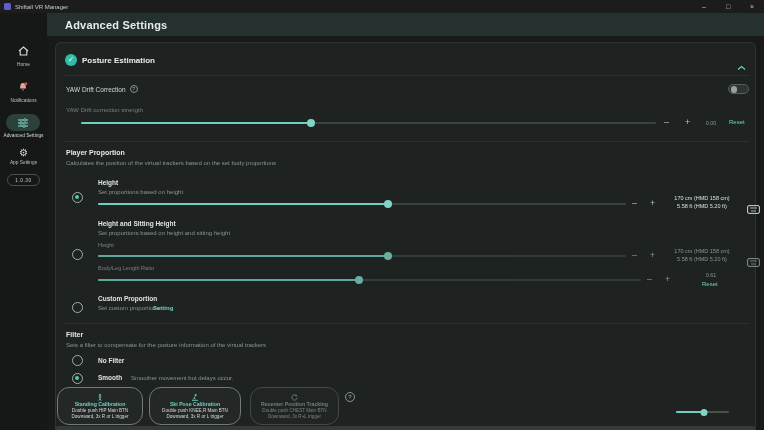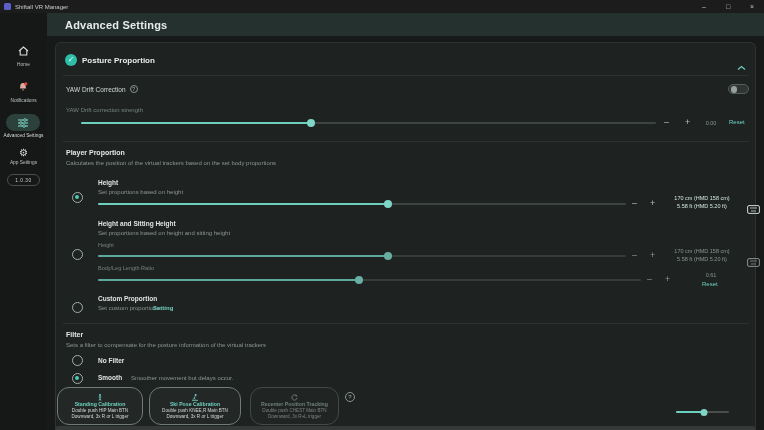--- a/index.html
+++ b/index.html
@@ -129,21 +129,21 @@
   </div>
 
   <div class="main-bg"></div>
   <div class="header">
     <h1>Advanced Settings</h1>
   </div>
 
   <div class="card">
 
     <div class="check-circle">✓</div>
-    <div class="sec-title" style="left:26px;top:13px;">Posture Proportion</div>
+    <div class="sec-title" style="left:26px;top:13px;">Posture Estimation</div>
     <span style="position:absolute;left:681px;top:14px;">
       <svg width="9" height="6" viewBox="0 0 9 6">
           <polyline points="1,4.5 4.5,1.5 8,4.5" fill="none" stroke="#6fcfbf" stroke-width="1.2"></polyline>
         </svg>
     </span>
     <div class="divider" style="top:32px;"></div>
 
     <div class="lbl" style="left:10px;top:42px;">
       <span>YAW Drift Correction</span>
       <span class="help">?</span>

